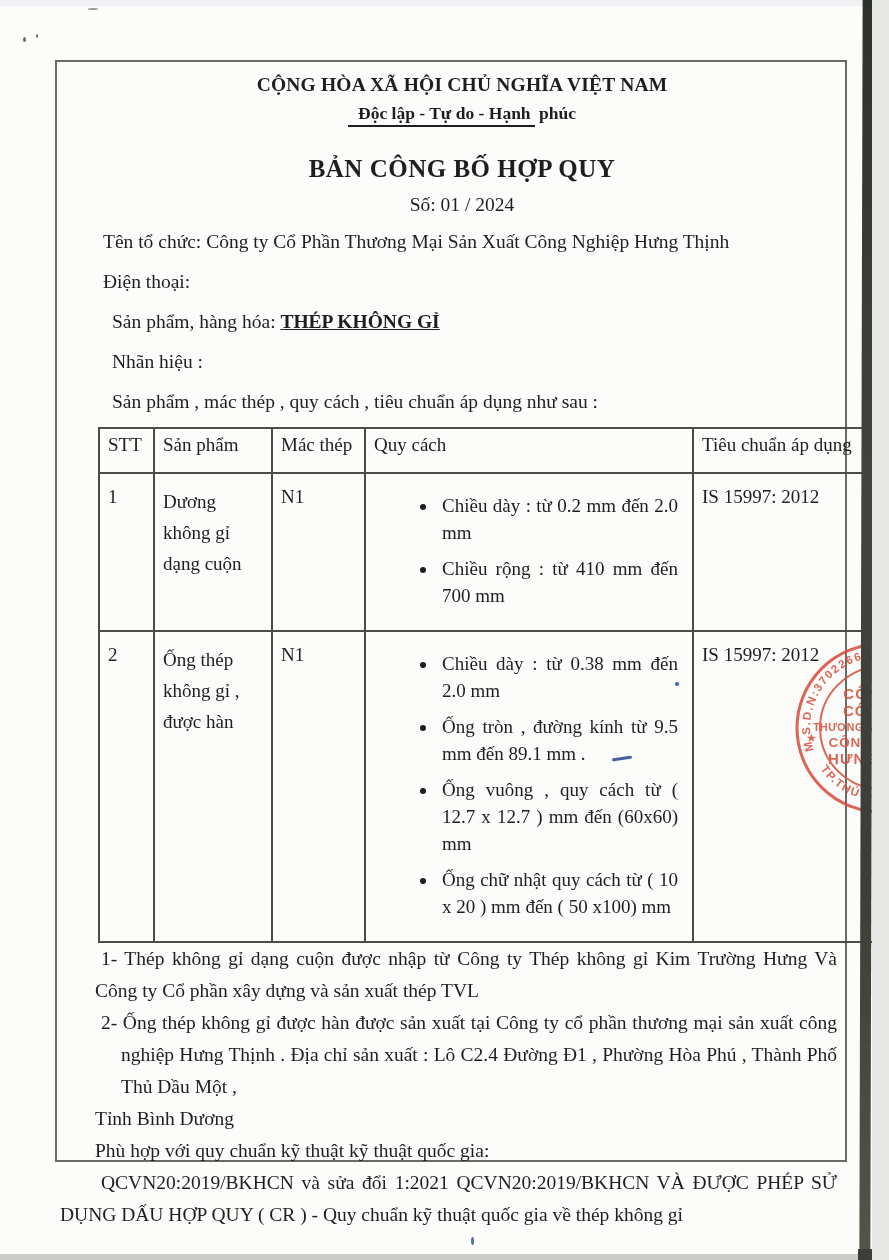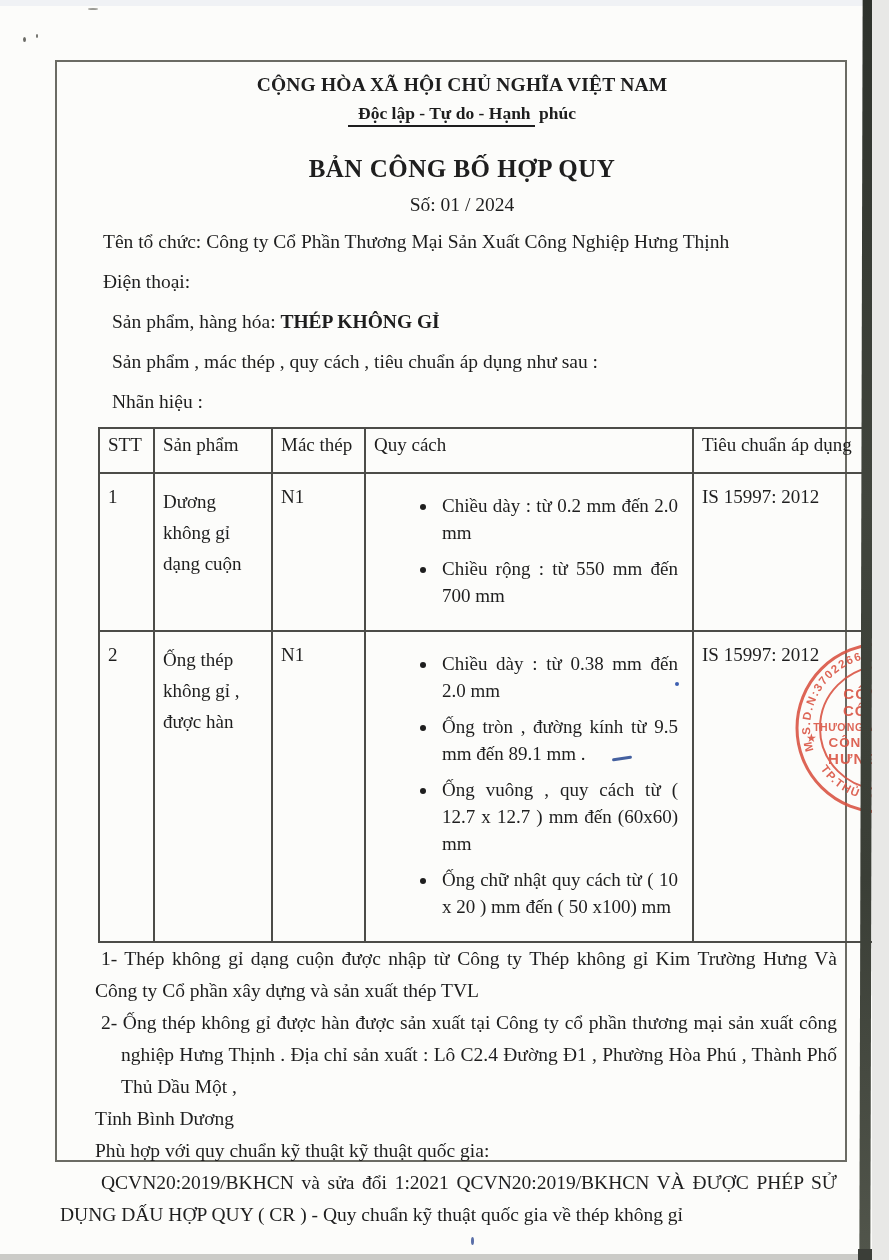--- a/index.html
+++ b/index.html
@@ -45,21 +45,21 @@
   .c{text-align:center;}
   .hdr-national{font-size:19.5px;font-weight:bold;margin:4px 0 0 0;letter-spacing:.2px;}
   .hdr-motto{font-size:17.5px;font-weight:bold;margin:7px 0 0 0;}
   .hdr-motto .ul{border-bottom:2.5px solid #1e1e1e;padding:0 4px 2px 10px;text-align:right;}
   .doc-title{font-size:25px;font-weight:bold;margin:31px 0 0 0;letter-spacing:.5px;}
   .doc-number{font-size:19.5px;margin:11px 0 0 0;}
 
   .info{margin-top:10px;font-size:19.5px;line-height:32px;}
   .info p{margin:8px;text-align:justify;}
   .info p.ind{padding-left:9px;}
-  .b{font-weight:bold;}
+  .b{font-weight:bold;text-decoration:underline;}
 
   table.products{
     border-collapse:collapse;
     margin:9px 0 0 3px;
     width:778px;
     font-size:19px;
     table-layout:fixed;
   }
   table.products th,table.products td{
     border:2px solid #4c4c48;
@@ -119,22 +119,22 @@
       <p class="c hdr-national">CỘNG HÒA XÃ HỘI CHỦ NGHĨA VIỆT NAM</p>
       <p class="c hdr-motto"><span class="ul">Độc lập - Tự do - Hạnh</span><span> phúc</span></p>
 
       <p class="c doc-title">BẢN CÔNG BỐ HỢP QUY</p>
       <p class="c doc-number">Số: 01 / 2024</p>
 
       <div class="info">
         <p>Tên tổ chức: Công ty Cổ Phần Thương Mại Sản Xuất Công Nghiệp Hưng Thịnh</p>
         <p>Điện thoại:</p>
         <p class="ind"><span>Sản phẩm, hàng hóa: </span><span class="b">THÉP KHÔNG GỈ</span></p>
+        <p class="ind">Nhãn hiệu :</p>
         <p class="ind">Sản phẩm , mác thép , quy cách , tiêu chuẩn áp dụng như sau :</p>
-        <p class="ind">Nhãn hiệu :</p>
       </div>
 
       <table class="products">
         <colgroup>
           <col style="width:55px">
             <col style="width:118px">
             <col style="width:93px">
             <col style="width:328px">
             <col style="width:184px">
         </colgroup>
@@ -148,21 +148,21 @@
           </tr>
         </thead>
         <tbody>
           <tr class="r1">
             <td class="cc">1</td>
             <td class="prod">Dương không gỉ dạng cuộn</td>
             <td class="cc">N1</td>
             <td class="specs">
               <ul class="spec-list">
                 <li>Chiều dày : từ 0.2 mm đến 2.0 mm</li>
-                <li>Chiều rộng : từ 550 mm đến 700 mm</li>
+                <li>Chiều rộng : từ 410 mm đến 700 mm</li>
               </ul>
             </td>
             <td class="std">IS 15997: 2012</td>
           </tr>
           <tr class="r2">
             <td class="cc">2</td>
             <td class="prod">Ống thép không gỉ , được hàn</td>
             <td class="cc">N1</td>
             <td class="specs">
               <ul class="spec-list">

